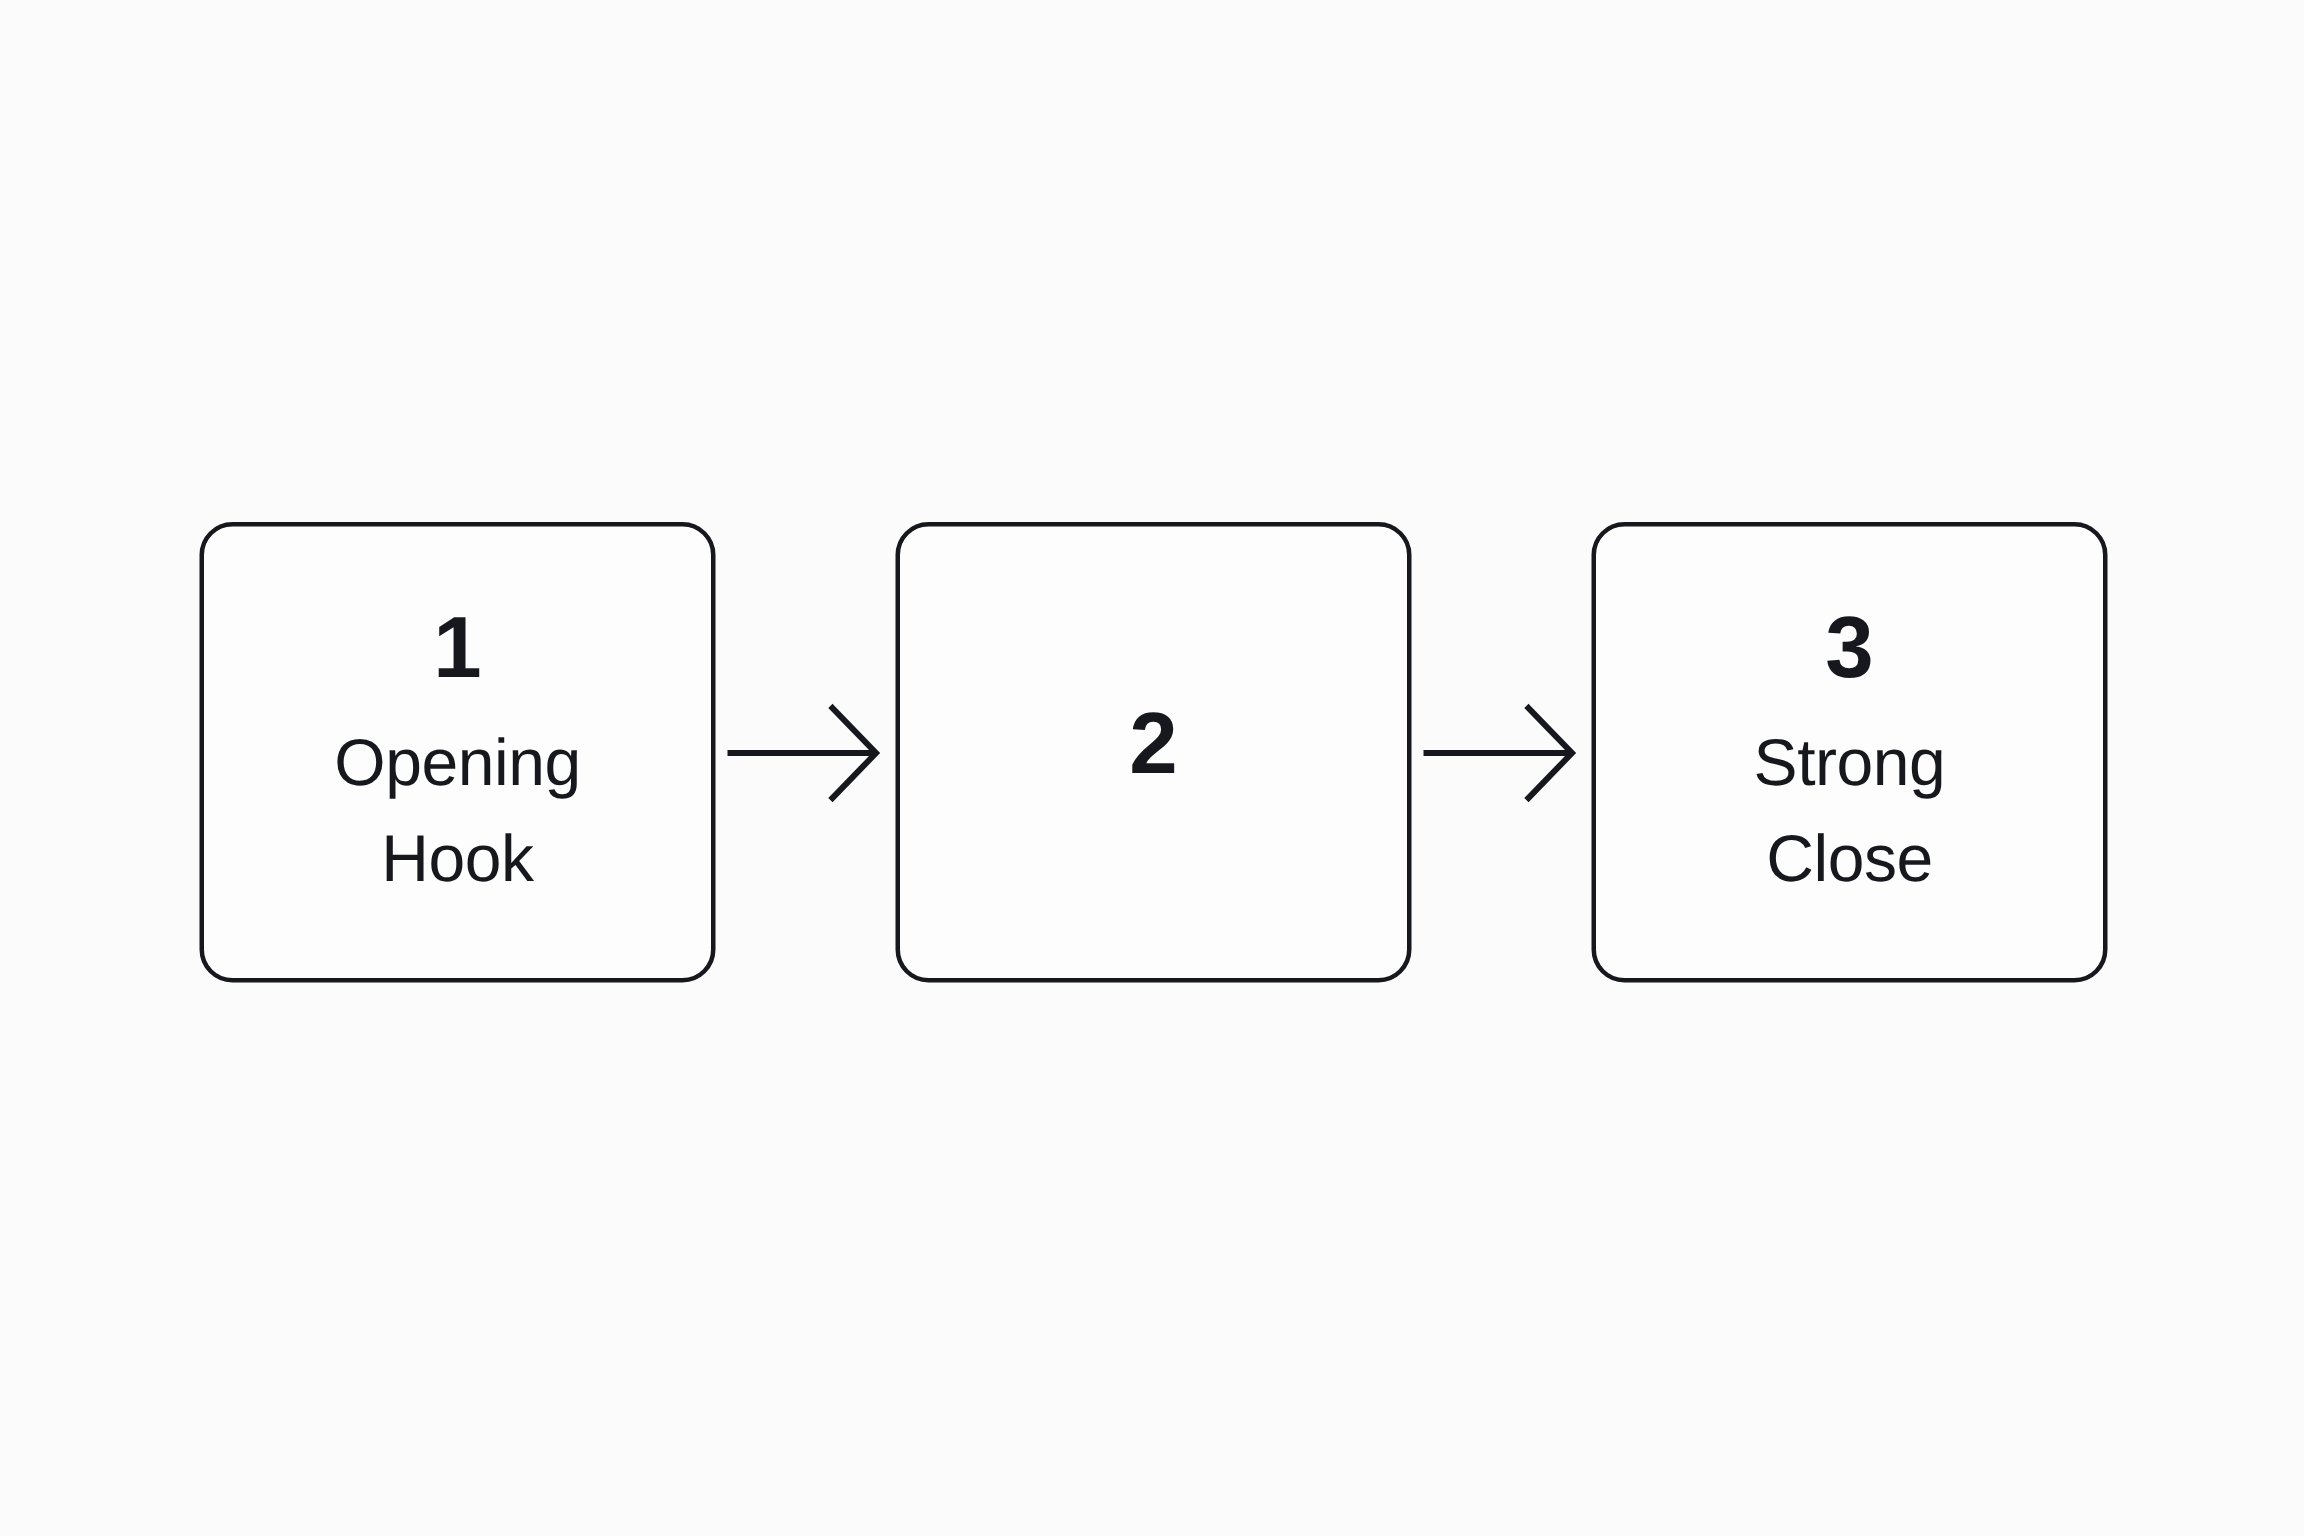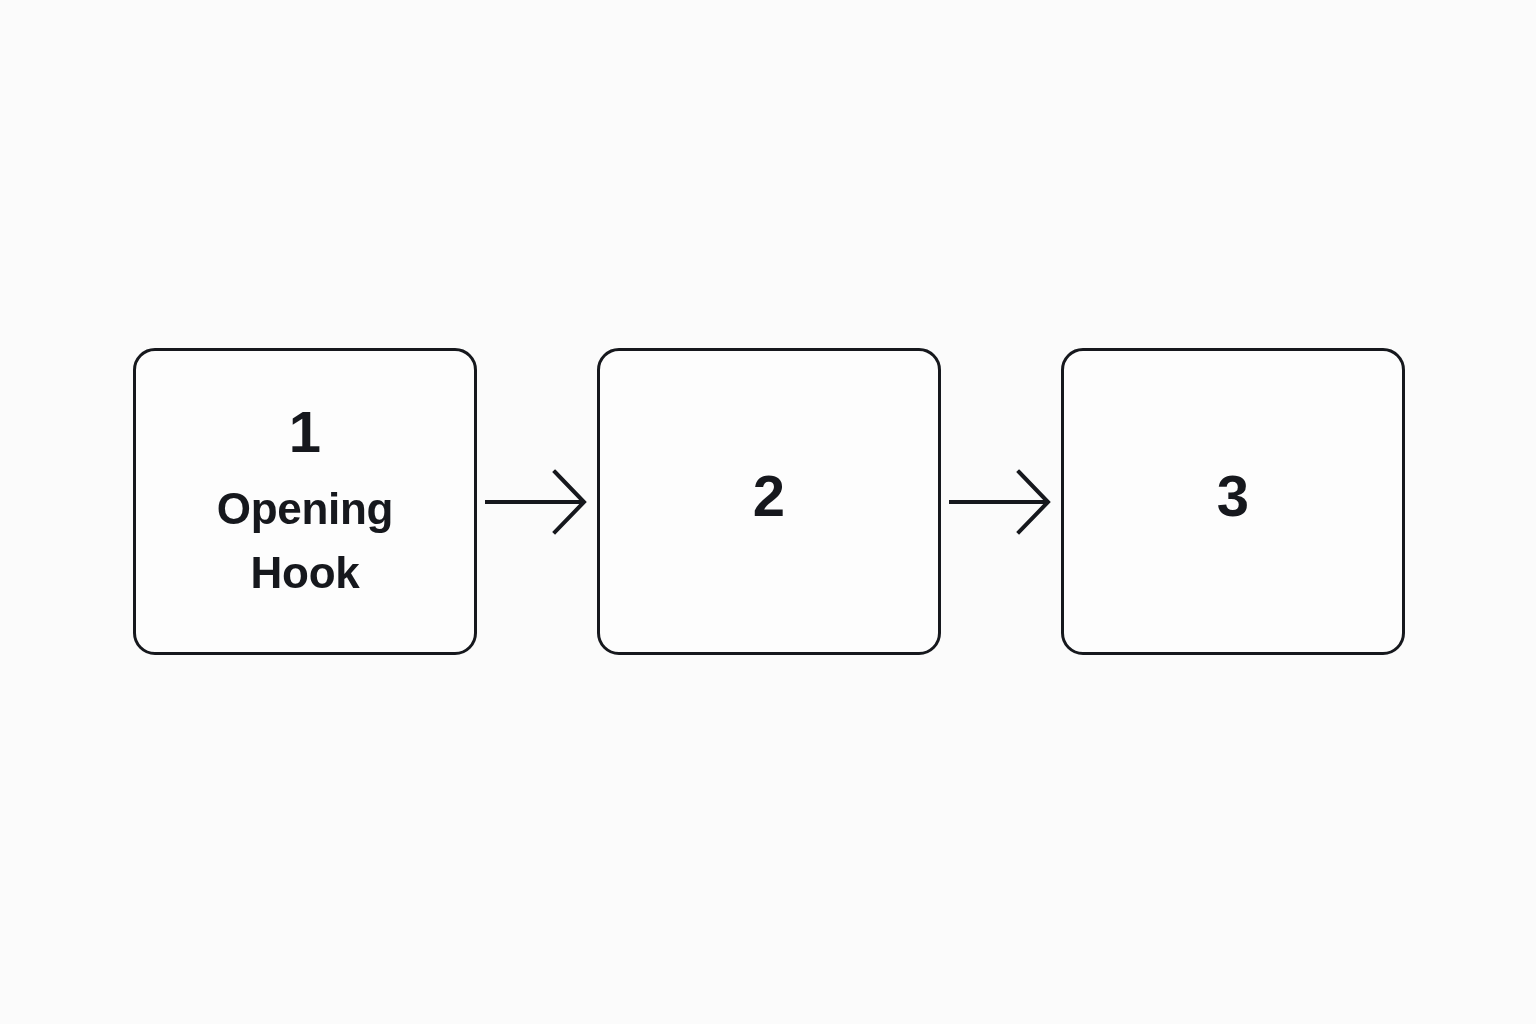--- a/index.html
+++ b/index.html
@@ -47,21 +47,21 @@
   .step-number {
     font-size: 58px;
     font-weight: bold;
     color: #16181d;
     line-height: 1.0;
     letter-spacing: 0px;
     margin-bottom: 16px;
   }
   .step-label {
     font-size: 44px;
-    font-weight: 700;
+    font-weight: 400;
     color: #16181d;
     line-height: 64px;
     text-align: center;
     letter-spacing: -0.3px;
     white-space: pre-line;
   }
   .connector {
     width: 100px;
     display: flex;
     align-items: center;
@@ -106,17 +106,19 @@
 
     <div class="connector">
       <svg width="100" height="70" viewBox="0 0 100 70" aria-hidden="true">
         <line class="arrow-stroke" x1="0" y1="35" x2="94" y2="35"></line>
         <polyline class="arrow-stroke" points="68,5 97,35 68,65"></polyline>
       </svg>
     </div>
 
     <div class="step-node">
       <div class="step-number">3</div>
+      <div class="step-label">Strong
+Close</div>
     </div>
 
   </div>
 
 </div>
 
 </body></html>

